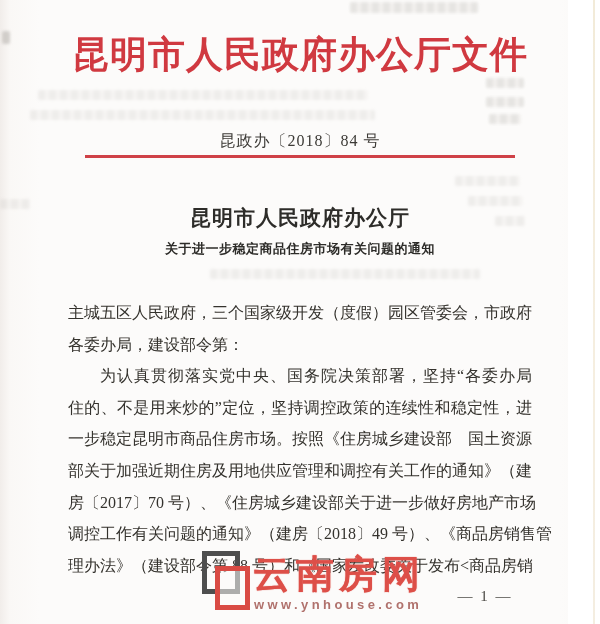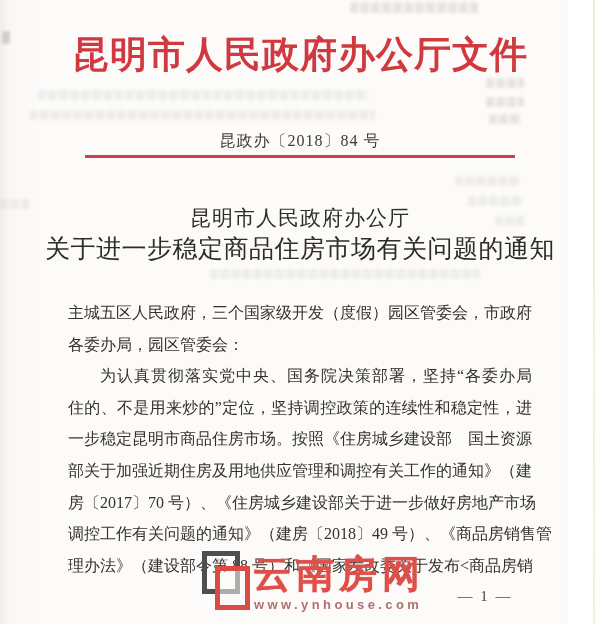--- a/index.html
+++ b/index.html
@@ -44,24 +44,24 @@
     text-align: center;
     font-size: 16px; color: #3c3a36;
     letter-spacing: 1px;
   }
   .red-rule {
     position: absolute; left: 85px; top: 155px; width: 430px; height: 3px;
     background: #cf4147;
   }
   .doc-title {
     position: absolute; left: 0; top: 203px; width: 600px;
-    text-align: center; color: #2d2c29; font-weight: normal;
+    text-align: center; color: #2d2c29; font-weight: bold;
   }
   .doc-title .t1 { font-size: 21px; line-height: 30px; letter-spacing: 1px; }
-  .doc-title .t2 { font-size: 25px; line-height: 32px; letter-spacing: 0.5px; }
+  .doc-title .t2 { font-size: 13px; line-height: 32px; letter-spacing: 0.5px; }
 
   .body-block {
     position: absolute; left: 68px; top: 297px; width: 464px;
     color: #34322d;
   }
   .body-line {
     font-size: 16px;
     height: 31.6px;
     line-height: 31.6px;
     white-space: nowrap;
@@ -126,21 +126,21 @@
 
   <div class="red-rule"></div>
 
   <div class="doc-title">
     <div class="t1">昆明市人民政府办公厅</div>
     <div class="t2">关于进一步稳定商品住房市场有关问题的通知</div>
   </div>
 
   <div class="body-block">
     <div class="body-line">主城五区人民政府，三个国家级开发（度假）园区管委会，市政府</div>
-    <div class="body-line short">各委办局，园区管委会：</div>
+    <div class="body-line short">各委办局，建设部令第：</div>
     <div class="body-line indent">为认真贯彻落实党中央、国务院决策部署，坚持“各委办局</div>
     <div class="body-line">住的、不是用来炒的”定位，坚持调控政策的连续性和稳定性，进</div>
     <div class="body-line">一步稳定昆明市商品住房市场。按照《住房城乡建设部　国土资源</div>
     <div class="body-line">部关于加强近期住房及用地供应管理和调控有关工作的通知》（建</div>
     <div class="body-line">房〔2017〕70 号）、《住房城乡建设部关于进一步做好房地产市场</div>
     <div class="body-line">调控工作有关问题的通知》（建房〔2018〕49 号）、《商品房销售管</div>
     <div class="body-line">理办法》（建设部令第 88 号）和《国家发改委关于发布&lt;商品房销</div>
   </div>
 
   <div class="watermark">

